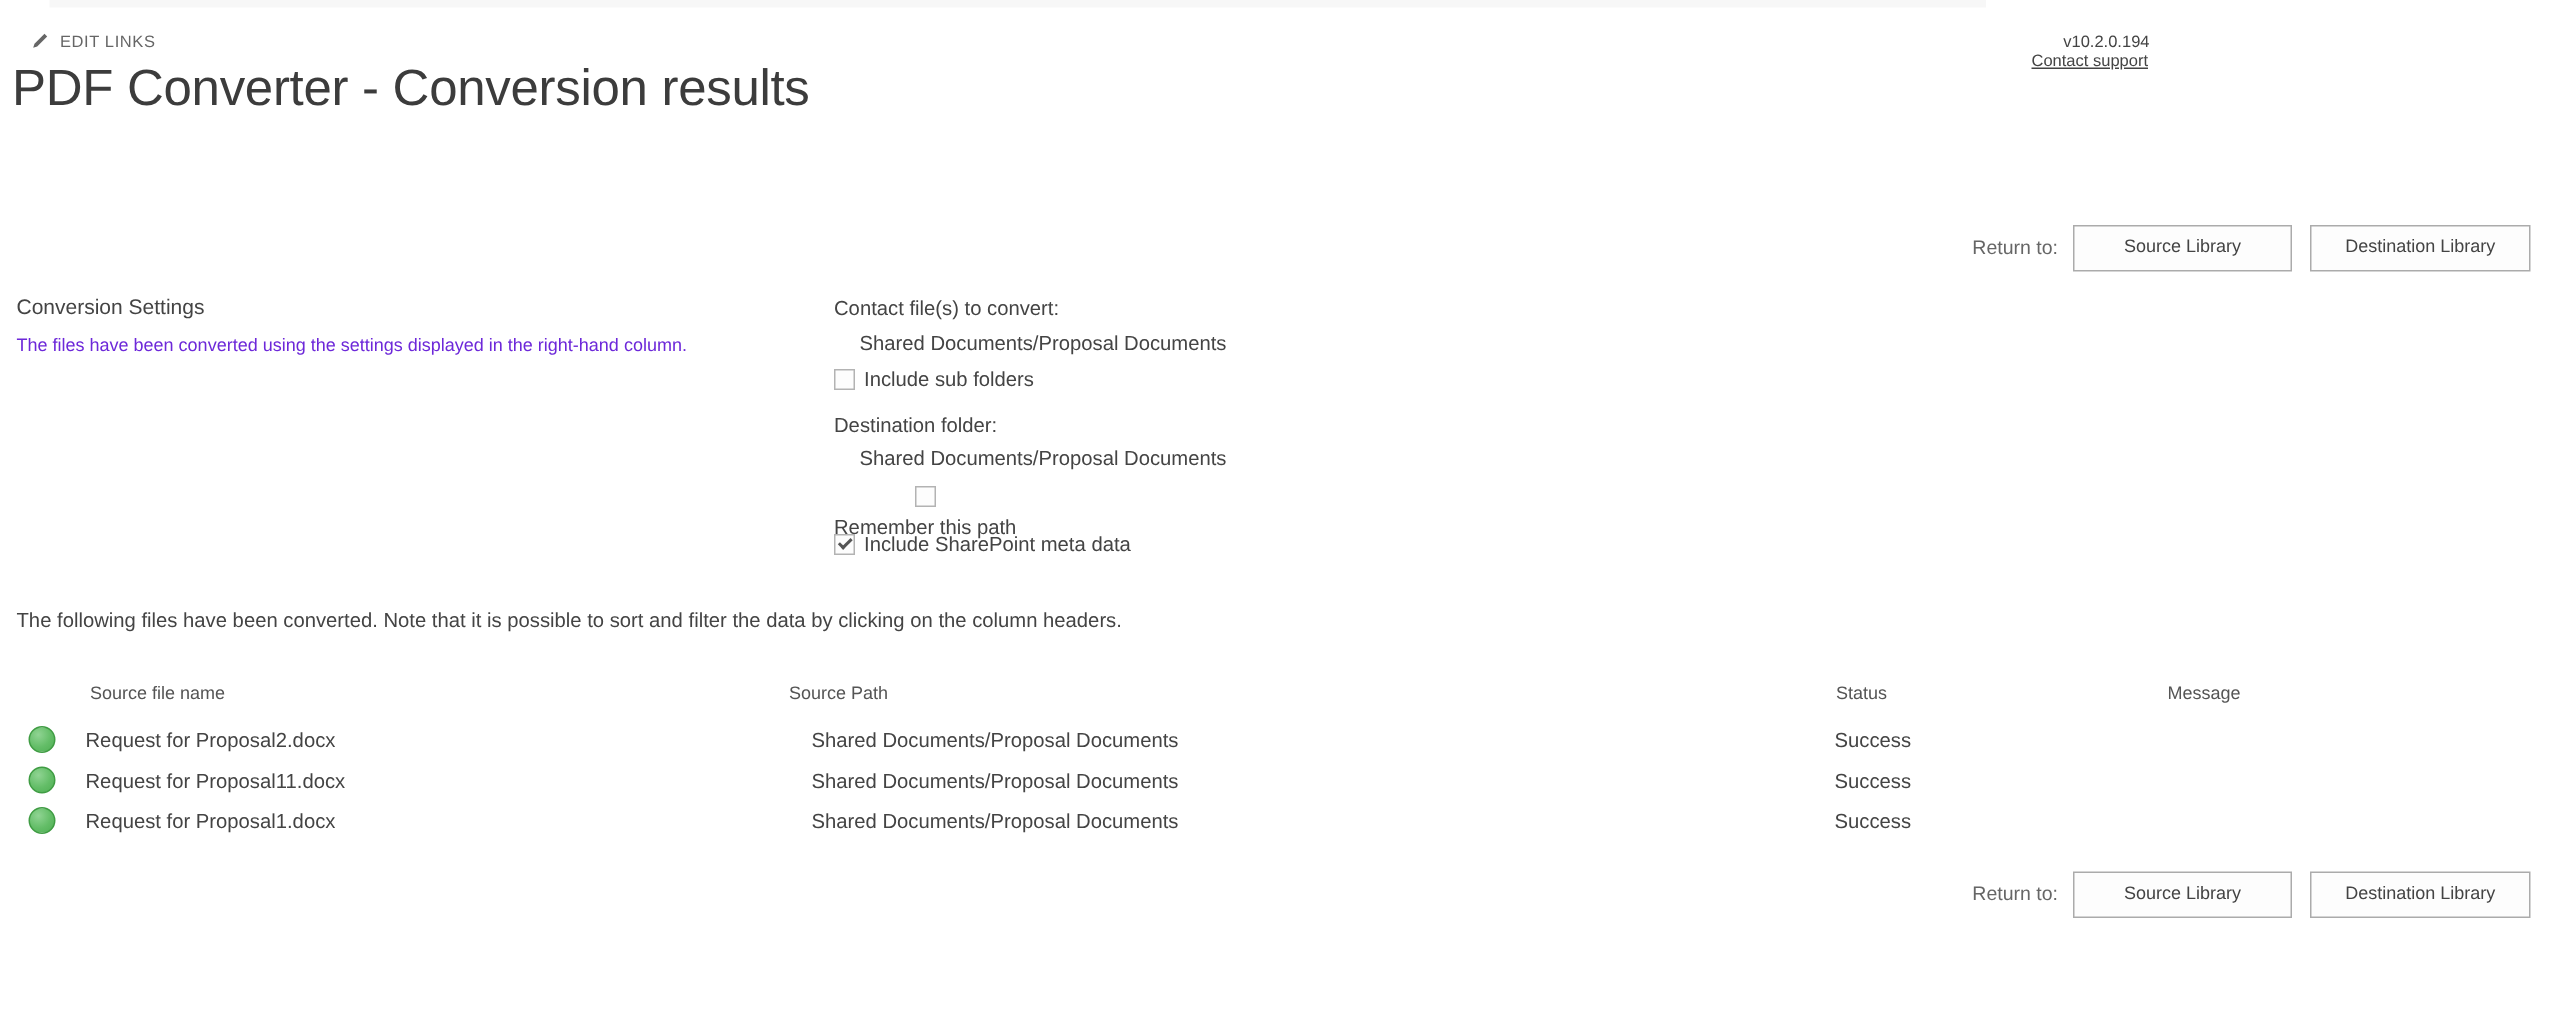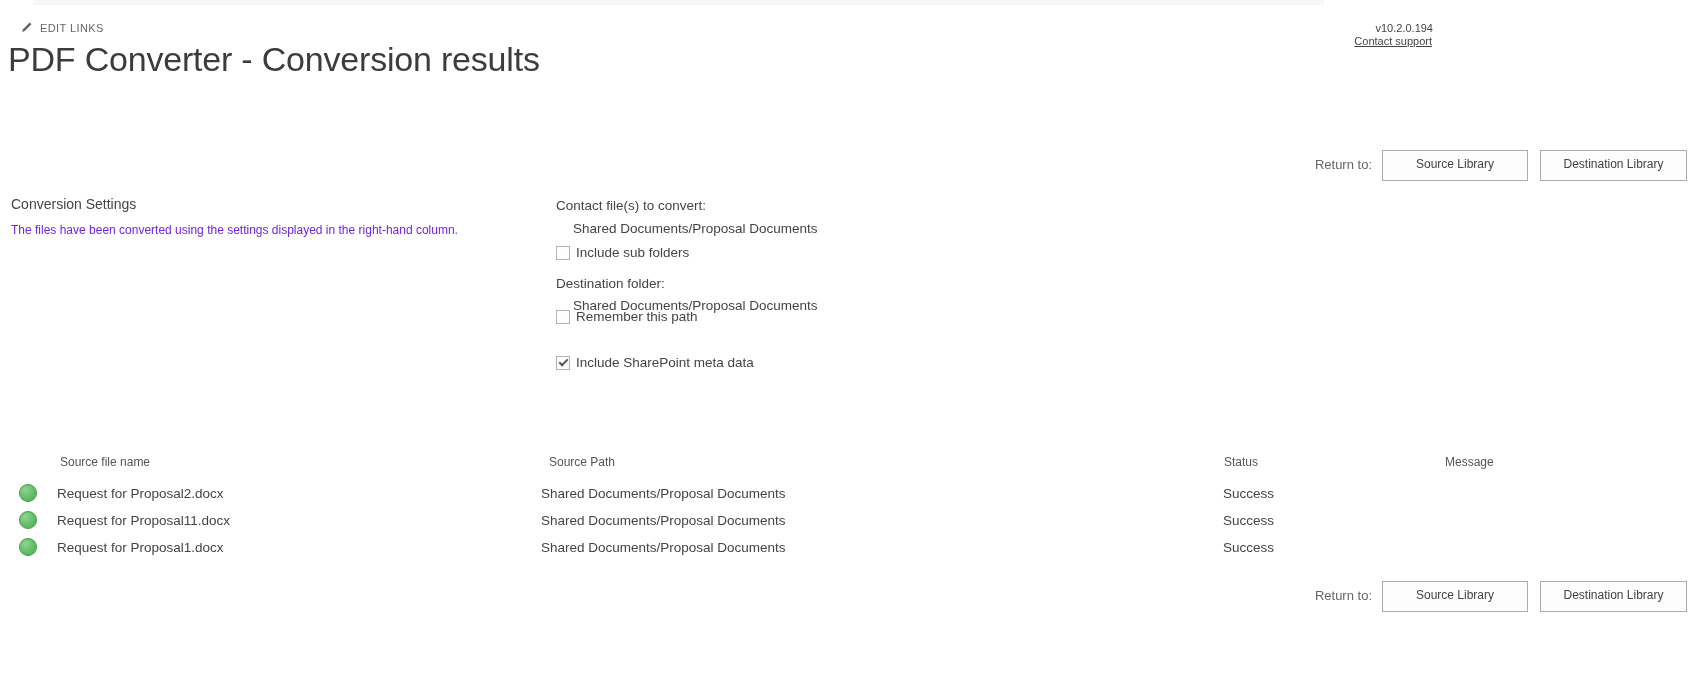--- a/index.html
+++ b/index.html
@@ -34,29 +34,29 @@
 
   .settings-heading { position:absolute; left:11px; top:196px; font-size:14px; color:#444; }
   .settings-desc    { position:absolute; left:11px; top:223px; font-size:12px; color:#6d28d9; }
 
   .fld-label { position:absolute; left:556px; font-size:13.5px; color:#444; }
   .fld-value { position:absolute; left:573px; font-size:13.5px; color:#444; }
   .src-label { top:198px; } .src-value { top:221px; }
   .dst-label { top:276px; } .dst-value { top:298px; }
 
   .chk-row { position:absolute; left:556px; display:flex; align-items:center; gap:6px; }
-  .chk1 { top:245px; } .chk2 { top:309px; } .chk3 { top:355px; }
+  .chk1 { top:245px; } .chk2 { top:324px;flex-direction:column; } .chk3 { top:355px; }
   .checkbox { position:relative; width:14px; height:14px; border:1px solid #b3b3b3; background:#fdfdfd; flex:0 0 14px; cursor:pointer; }
   .checkbox.checked .tick { position:absolute; left:2px; top:2px; width:9px; height:5px; border-left:2px solid #555; border-bottom:2px solid #555; transform:rotate(-45deg); }
   .chk-label { font-size:13.5px; color:#444; }
 
   .results-intro { position:absolute; left:11px; top:406px; font-size:13.5px; color:#444; }
 
   .th { position:absolute; top:455px; font-size:12px; color:#555; cursor:pointer; }
-  .th-file { left:60px; } .th-path { left:549px; } .th-status { left:1224px; } .th-msg { left:1445px; }
+  .th-file { left:60px; } .th-path { left:526px; } .th-status { left:1224px; } .th-msg { left:1445px; }
 
   .row { position:absolute; left:0; width:1699px; height:27px; }
   .row-0 { top:480px; } .row-1 { top:507px; } .row-2 { top:534px; }
   .dot { position:absolute; left:19px; top:4px; width:18px; height:18px; border-radius:50%;
          background:radial-gradient(circle at 35% 30%, #90d493 0%, #63bd67 55%, #4fae54 100%);
          border:1px solid #3f9c43; }
   .cell { position:absolute; top:6px; font-size:13.5px; color:#444; white-space:nowrap; }
   .c-file { left:57px; } .c-path { left:541px; } .c-status { left:1223px; } .c-msg { left:1445px; }
 </style>
 </head>
@@ -102,20 +102,21 @@
     <span class="chk-label">Remember this path</span>
   </div>
 
   <div class="chk-row chk3">
     <span class="checkbox checked">
         <span class="tick"></span>
       </span>
     <span class="chk-label">Include SharePoint meta data</span>
   </div>
 
+  <div class="results-intro">The following files have been converted. Note that it is possible to sort and filter the data by clicking on the column headers.</div>
 
   <div class="th th-file">Source file name</div>
   <div class="th th-path">Source Path</div>
   <div class="th th-status">Status</div>
   <div class="th th-msg">Message</div>
 
   <div class="row row-0">
     <span class="dot"></span>
     <span class="cell c-file">Request for Proposal2.docx</span>
     <span class="cell c-path">Shared Documents/Proposal Documents</span>

